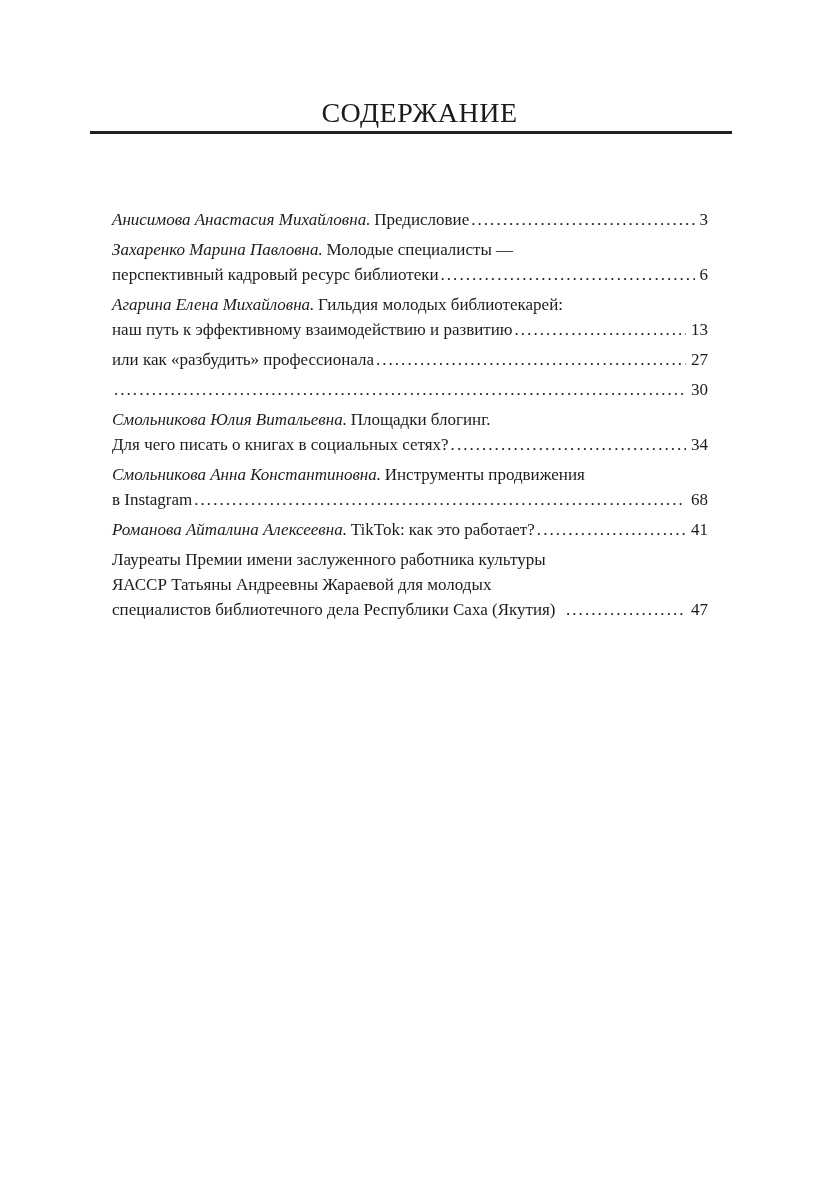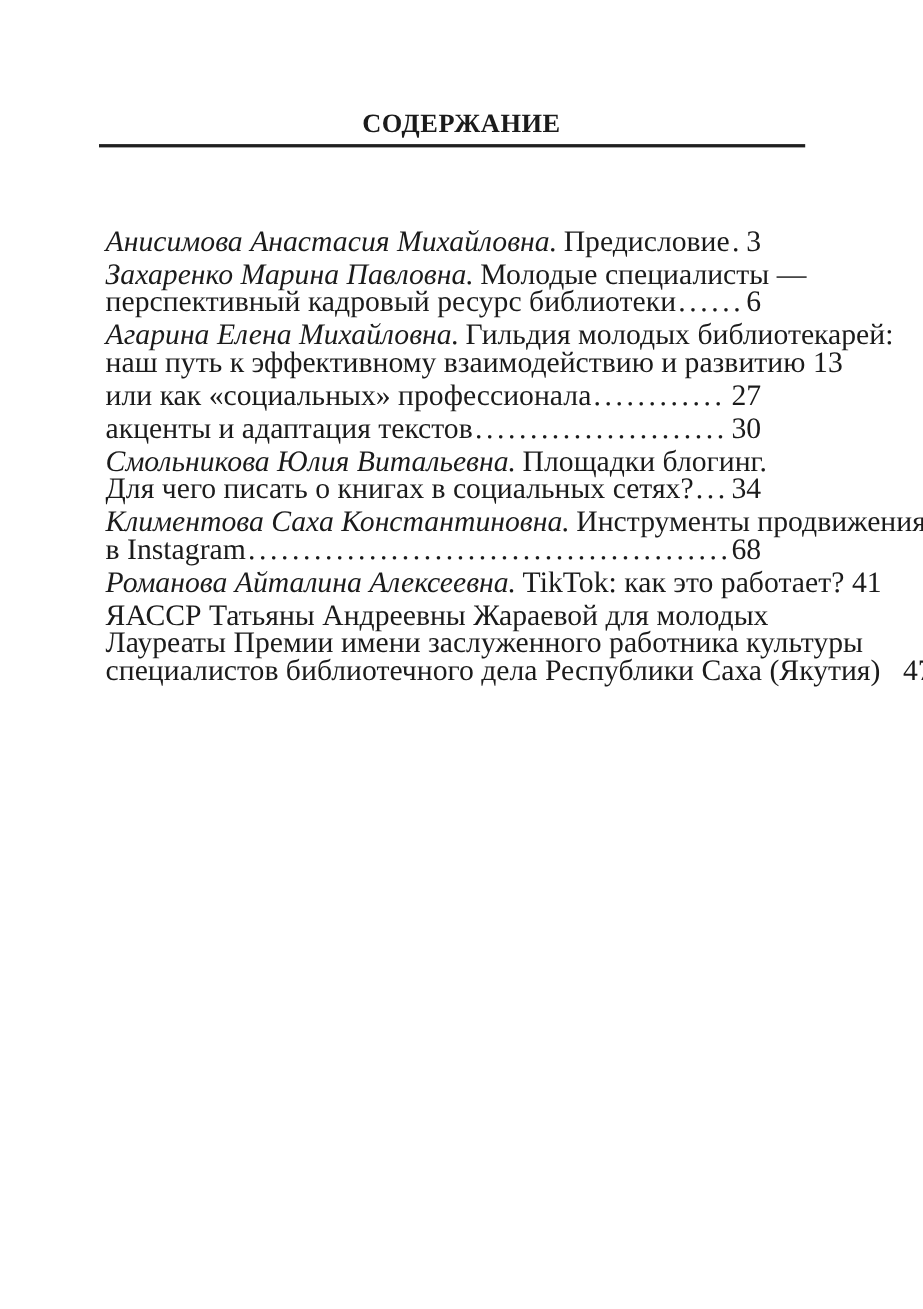--- a/index.html
+++ b/index.html
@@ -16,39 +16,39 @@
     color: #1b1b1b;
     overflow: hidden;
   }
   .doc-title {
     position: absolute;
     top: 99px;
     left: 0;
     width: 100%;
     margin: 0;
     text-align: center;
-    font-size: 24px;
+    font-size: 28px;
     line-height: 28px;
-    font-weight: 700;
+    font-weight: 400;
     letter-spacing: 0.5px;
   }
   .title-rule {
     position: absolute;
     left: 90px;
     top: 131px;
     width: 642px;
     height: 3px;
     background: #202020;
   }
   .toc {
     position: absolute;
-    left: 96px;
+    left: 112px;
     top: 207px;
     width: 596px;
-    font-size: 27px;
+    font-size: 17px;
     line-height: 25px;
   }
   .entry {
     margin-bottom: 5px;
   }
   .line {
     display: block;
   }
   .line.with-page {
     display: flex;
@@ -117,71 +117,70 @@
       </div>
       <div class="line with-page">
         <span class="txt">наш путь к эффективному взаимодействию и развитию</span>
           <span class="leader"></span>
           <span class="pageno">13</span>
       </div>
     </div>
 
     <div class="entry">
       <div class="line with-page">
-        <span class="txt">или как «социальных» профессионала</span>
+        <span class="txt">или как «разбудить» профессионала</span>
           <span class="leader"></span>
           <span class="pageno">27</span>
       </div>
     </div>
 
     <div class="entry">
       <div class="line with-page">
-        <span class="txt">акценты и адаптация текстов</span>
           <span class="leader"></span>
           <span class="pageno">30</span>
       </div>
     </div>
 
     <div class="entry">
       <div class="line">
         <span class="author">Смольникова Юлия Витальевна.</span><span class="txt">Площадки блогинг.</span>
       </div>
       <div class="line with-page">
         <span class="txt">Для чего писать о книгах в социальных сетях?</span>
           <span class="leader"></span>
           <span class="pageno">34</span>
       </div>
     </div>
 
     <div class="entry">
       <div class="line">
-        <span class="author">Климентова Саха Константиновна.</span><span class="txt">Инструменты продвижения</span>
+        <span class="author">Смольникова Анна Константиновна.</span><span class="txt">Инструменты продвижения</span>
       </div>
       <div class="line with-page">
         <span class="txt">в Instagram</span>
           <span class="leader"></span>
           <span class="pageno">68</span>
       </div>
     </div>
 
     <div class="entry">
       <div class="line with-page">
         <span class="author">Романова Айталина Алексеевна.</span>
           <span class="txt">TikTok: как это работает?</span>
           <span class="leader"></span>
           <span class="pageno">41</span>
       </div>
     </div>
 
     <div class="entry">
       <div class="line">
-        <span class="txt">ЯАССР Татьяны Андреевны Жараевой для молодых</span>
+        <span class="txt">Лауреаты Премии имени заслуженного работника культуры</span>
       </div>
       <div class="line">
-        <span class="txt">Лауреаты Премии имени заслуженного работника культуры</span>
+        <span class="txt">ЯАССР Татьяны Андреевны Жараевой для молодых</span>
       </div>
       <div class="line with-page">
         <span class="txt">специалистов библиотечного дела Республики Саха (Якутия)&nbsp;&nbsp;</span>
           <span class="leader"></span>
           <span class="pageno">47</span>
       </div>
     </div>
 
   </div>
 </div>

